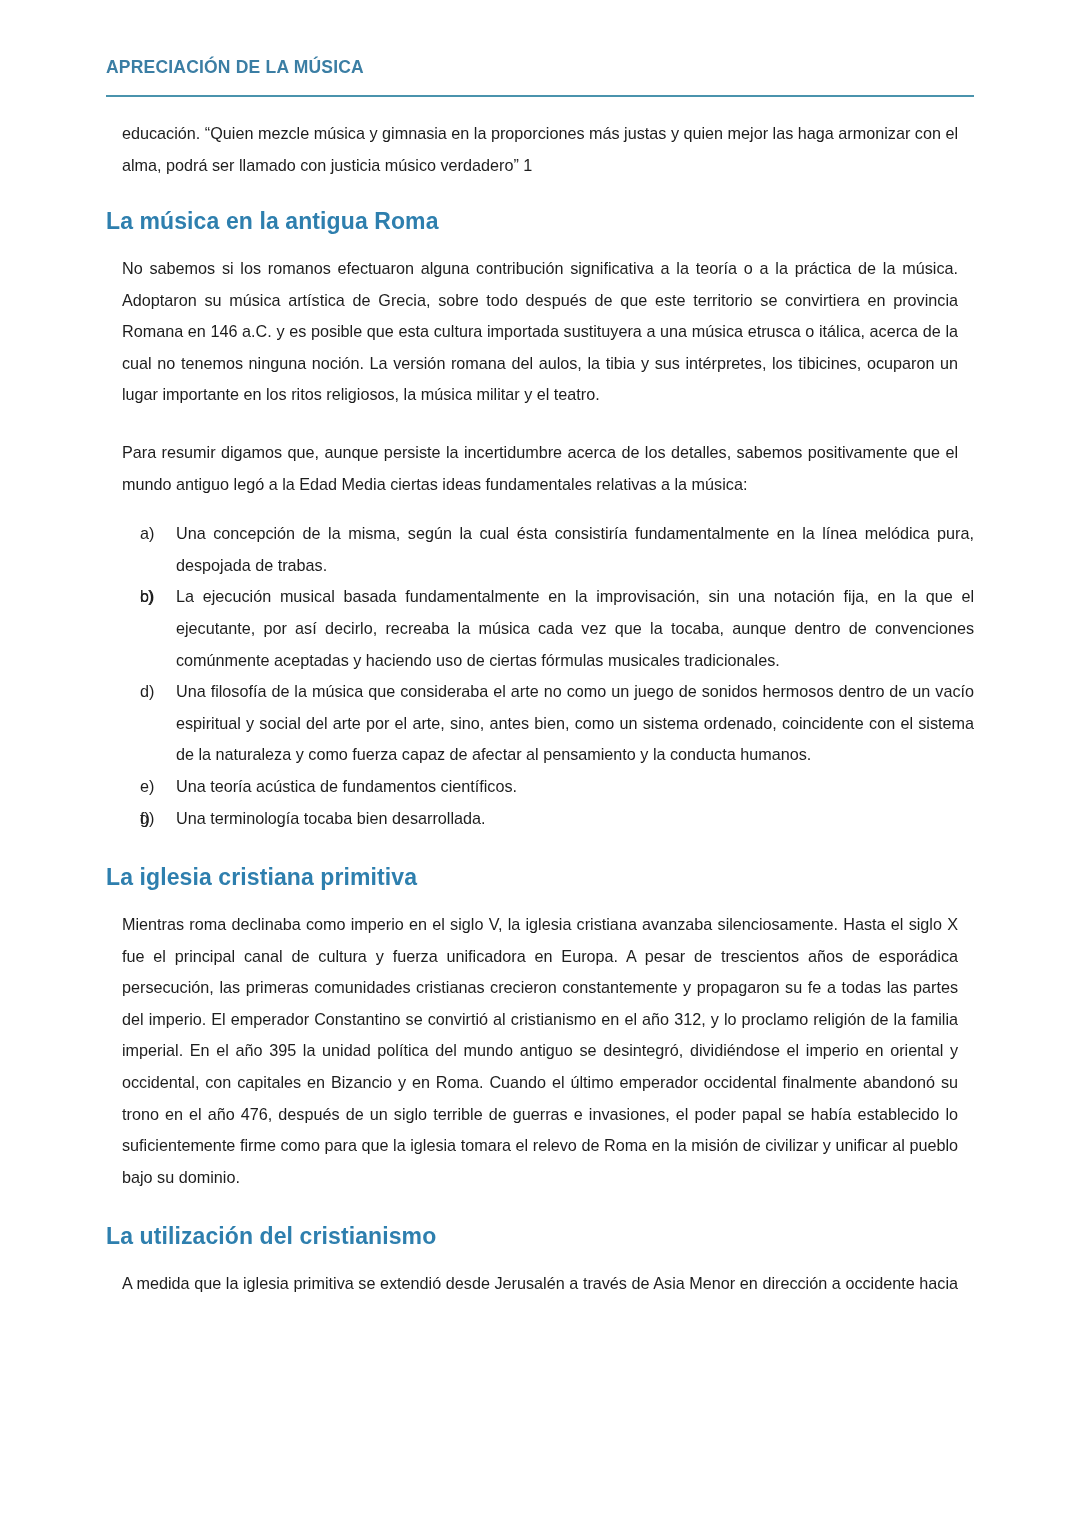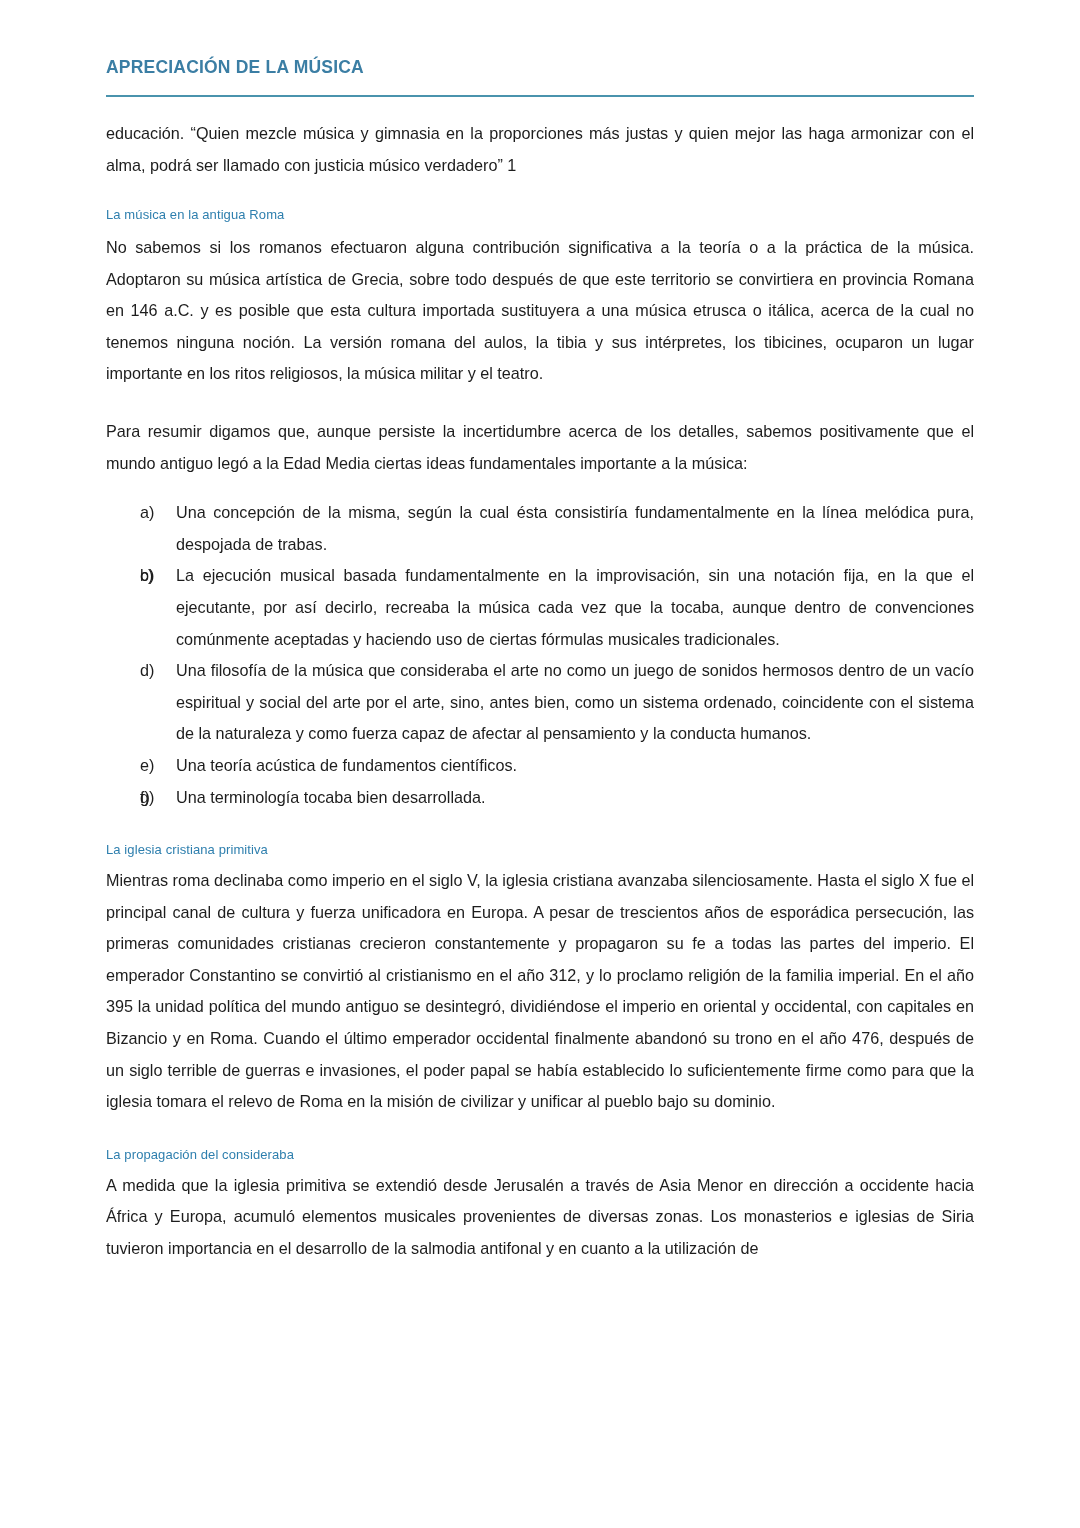--- a/index.html
+++ b/index.html
@@ -43,33 +43,33 @@
     margin-top: 17px;
     border-top: 2.2px solid #4a93ad;
     width: 868px;
   }
 
   
   p.body {
     font-size: 16.2px;
     line-height: 1.95;
     text-align: justify;
-    margin: 0;
+    margin: 16px;
     color: #1d1d1d;
   }
   p.body.first {
     margin-top: 21px;
   }
   p.gap {
     margin-top: 26px;
   }
 
   h2.section {
-    font-size: 13px;
-    font-weight: 400;
+    font-size: 23px;
+    font-weight: 700;
     color: #2e7fae;
     margin: 26px 0 8px 0;
     line-height: 1.3;
     letter-spacing: 0.1px;
   }
   h2.section.tight {
     margin-top: 29px;
     margin-bottom: 6px;
   }
 
@@ -150,21 +150,21 @@
 
     <div class="doc-header">
       <div class="doc-header-title">APRECIACIÓN DE LA MÚSICA</div>
       <div class="header-rule"></div>
     </div>
 
     <p class="body first">educación. “Quien mezcle música y gimnasia en la proporciones más justas y quien mejor las haga armonizar con el alma, podrá ser llamado con justicia músico verdadero” 1</p>
 
     <h2 class="section">La música en la antigua Roma</h2>
     <p class="body">No sabemos si los romanos efectuaron alguna contribución significativa a la teoría o a la práctica de la música. Adoptaron su música artística de Grecia, sobre todo después de que este territorio se convirtiera en provincia Romana en 146 a.C. y es posible que esta cultura importada sustituyera a una música etrusca o itálica, acerca de la cual no tenemos ninguna noción. La versión romana del aulos, la tibia y sus intérpretes, los tibicines, ocuparon un lugar importante en los ritos religiosos, la música militar y el teatro.</p>
-    <p class="body gap">Para resumir digamos que, aunque persiste la incertidumbre acerca de los detalles, sabemos positivamente que el mundo antiguo legó a la Edad Media ciertas ideas fundamentales importante a la música:</p>
+    <p class="body gap">Para resumir digamos que, aunque persiste la incertidumbre acerca de los detalles, sabemos positivamente que el mundo antiguo legó a la Edad Media ciertas ideas fundamentales relativas a la música:</p>
 
     <ol class="alpha-list">
       <li>
         <span class="marker">a)</span>
         <span>Una concepción de la misma, según la cual ésta consistiría fundamentalmente en la línea melódica pura, despojada de trabas.</span>
       </li>
       <li>
         <span class="marker">b)</span>
       </li>
       <li>
@@ -184,21 +184,21 @@
       </li>
       <li>
         <span class="marker">g)</span>
         <span>Una terminología tocaba bien desarrollada.</span>
       </li>
     </ol>
 
     <h2 class="section tight">La iglesia cristiana primitiva</h2>
     <p class="body">Mientras roma declinaba como imperio en el siglo V, la iglesia cristiana avanzaba silenciosamente. Hasta el siglo X fue el principal canal de cultura y fuerza unificadora en Europa. A pesar de trescientos años de esporádica persecución, las primeras comunidades cristianas crecieron constantemente y propagaron su fe a todas las partes del imperio. El emperador Constantino se convirtió al cristianismo en el año 312, y lo proclamo religión de la familia imperial. En el año 395 la unidad política del mundo antiguo se desintegró, dividiéndose el imperio en oriental y occidental, con capitales en Bizancio y en Roma. Cuando el último emperador occidental  finalmente abandonó su trono en el año  476, después de un siglo terrible de guerras e invasiones, el poder papal se había establecido lo suficientemente firme como para que la iglesia tomara el relevo de Roma en la misión de civilizar y unificar al pueblo bajo su dominio.</p>
 
-    <h2 class="section tight">La propagación del consideraba</h2>
+    <h2 class="section tight">La utilización del cristianismo</h2>
     <p class="body">A medida que la iglesia primitiva se extendió desde Jerusalén a través de Asia Menor en dirección a occidente hacia África y Europa, acumuló elementos musicales provenientes de diversas zonas. Los monasterios e iglesias de Siria tuvieron importancia en el desarrollo de la salmodia antifonal y en cuanto a la utilización de</p>
 
   </div>
 
   <div class="footnote-block">
     <div class="footnote-rule"></div>
     <div class="footnote-text"><span class="fn-mark">1</span><span> Platón: </span><span class="fn-title">La República</span><span>, 3.412a.</span></div>
   </div>
 
   <div class="page-footer">

